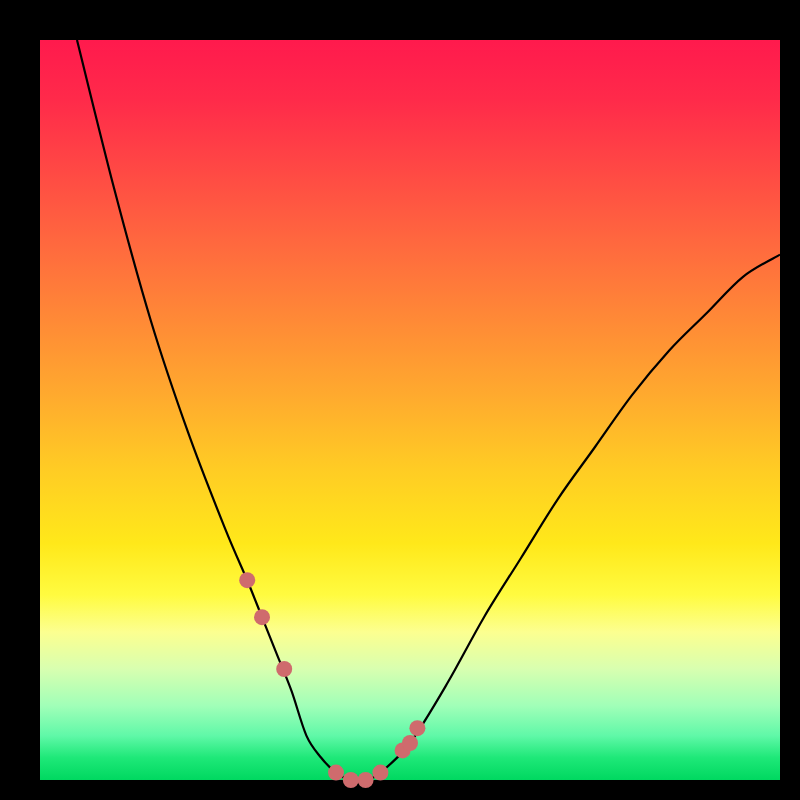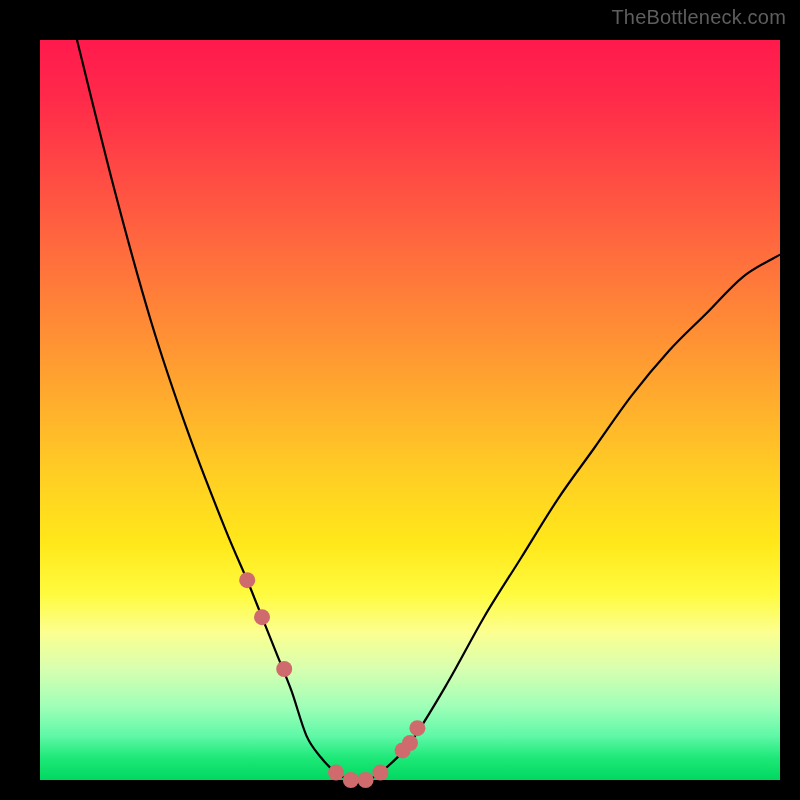--- a/index.html
+++ b/index.html
@@ -56,21 +56,20 @@
     width: 740px;
     height: 740px;
     overflow: visible;
   }
 </style>
 </head>
 <body>
 
 <div class="frame">
 
-  <div class="watermark">TheBottleneck.com</div>
 
   <div class="plot-area">
     <svg class="curve" viewBox="0 0 740 740" preserveAspectRatio="none">
       <g>
         <path id="curve-path" fill="none" stroke="#000000" stroke-width="2.2" d="M 37.0 0.0 C 43.2 24.7, 61.7 101.1, 74.0 148.0 C 86.3 194.9, 98.7 240.5, 111.0 281.2 C 123.3 321.9, 135.7 357.7, 148.0 392.2 C 160.3 426.7, 175.1 463.7, 185.0 488.4 C 194.9 513.1, 201.0 525.4, 207.2 540.2 C 213.4 555.0, 217.1 564.9, 222.0 577.2 C 226.9 589.5, 231.9 601.9, 236.8 614.2 C 241.7 626.5, 246.7 637.6, 251.6 651.2 C 256.5 664.8, 261.5 684.5, 266.4 695.6 C 271.3 706.7, 276.3 711.6, 281.2 717.8 C 286.1 724.0, 291.1 728.9, 296.0 732.6 C 300.9 736.3, 305.9 738.8, 310.8 740.0 C 315.7 741.2, 320.7 741.2, 325.6 740.0 C 330.5 738.8, 333.0 738.8, 340.4 732.6 C 347.8 726.4, 358.9 717.8, 370.0 703.0 C 381.1 688.2, 394.7 664.8, 407.0 643.8 C 419.3 622.8, 431.7 598.2, 444.0 577.2 C 456.3 556.2, 468.7 537.7, 481.0 518.0 C 493.3 498.3, 505.7 477.3, 518.0 458.8 C 530.3 440.3, 542.7 424.3, 555.0 407.0 C 567.3 389.7, 579.7 371.2, 592.0 355.2 C 604.3 339.2, 616.7 324.4, 629.0 310.8 C 641.3 297.2, 653.7 286.1, 666.0 273.8 C 678.3 261.5, 690.7 246.7, 703.0 236.8 C 715.3 226.9, 733.8 218.3, 740.0 214.6"></path>
       </g>
       <g id="markers">
           <circle cx="207.2" cy="540.2" r="8" fill="#cf6b6d"></circle>
           <circle cx="222.0" cy="577.2" r="8" fill="#cf6b6d"></circle>
           <circle cx="244.2" cy="629.0" r="8" fill="#cf6b6d"></circle>

